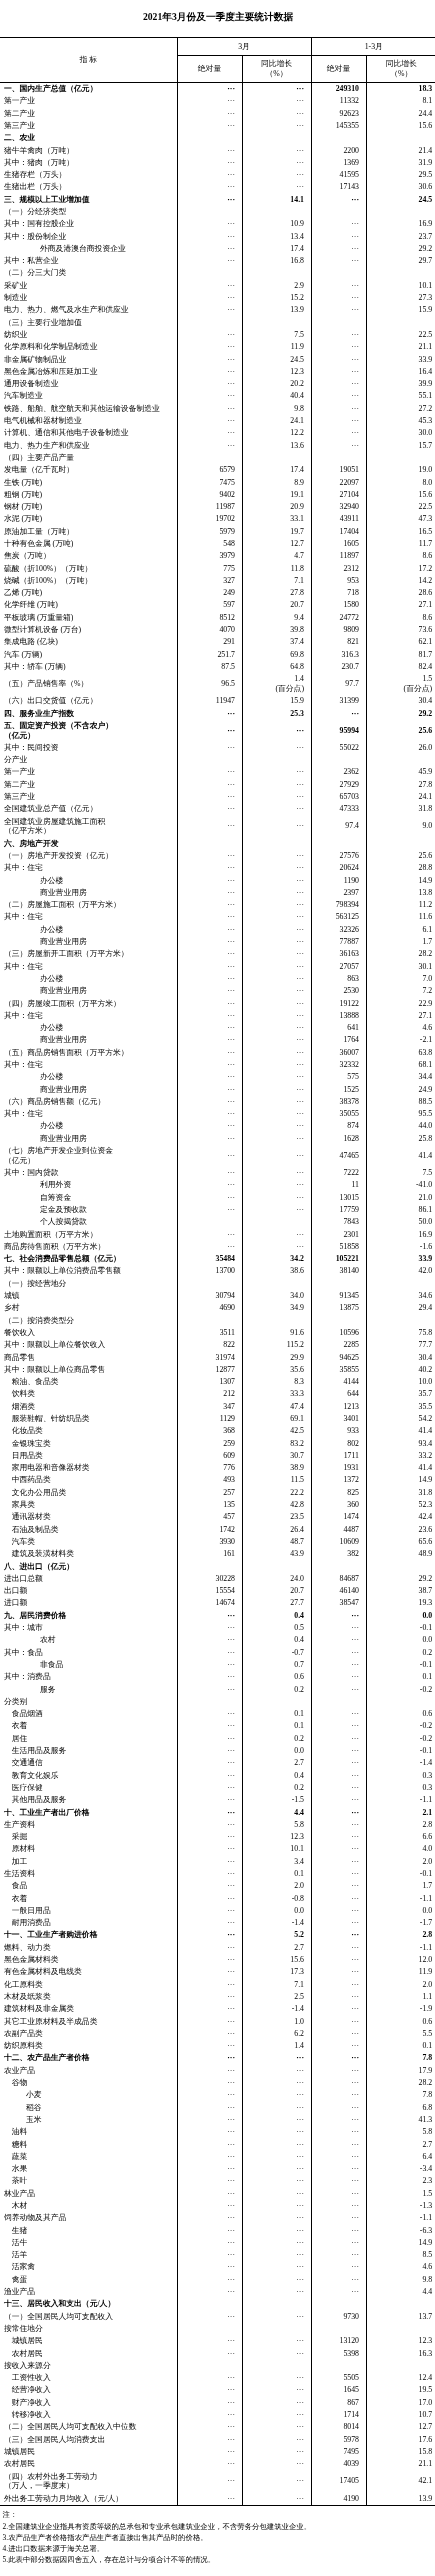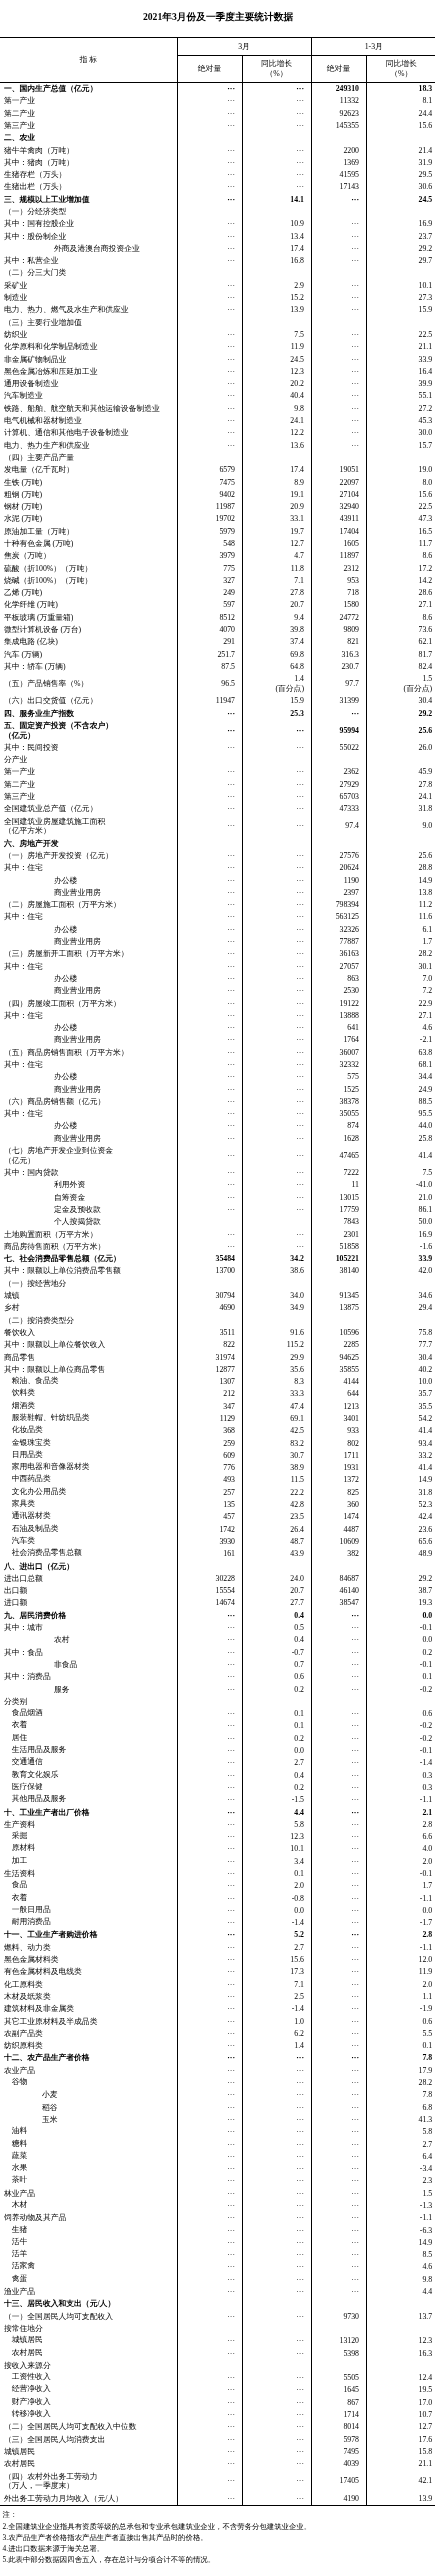--- a/index.html
+++ b/index.html
@@ -14,21 +14,21 @@
   .th-group{border-bottom:0.6px solid #000;}
   .th-group.gsep{border-right:0.6px solid #000;}
   .th-sub{border-right:0.6px solid #000;white-space:pre-line;line-height:1.25;}
   .th-sub.last{border-right:none;}
   thead{border-bottom:1.3px solid #000;}
   td{font-size:7.8px;line-height:9.7px;padding:1.3px 0;vertical-align:middle;}
   td.lbl{text-align:left;white-space:pre-line;border-right:0.6px solid #000;padding-right:1.3px;}
   td.num{text-align:right;padding-right:6.5px;white-space:pre-line;}
   td.num.b1,td.num.b2,td.num.b3{border-right:0.6px solid #000;}
   td.num.b4{padding-right:3.9px;}
-  .i0{padding-left:3.9px;} .i1{padding-left:11.7px;font-family:Liberation Mono, monospace;} .i2{padding-left:42px;} .i3{padding-left:54px;}
+  .i0{padding-left:3.9px;} .i1{padding-left:11.7px;} .i2{padding-left:26px;} .i3{padding-left:40px;}
   tr.bold td{font-weight:bold;}
   .notes{font-size:7.4px;line-height:1.5;padding:3.9px 2.6px 6.5px 2.6px;}
   .notes div{margin:0;}
 </style>
 </head>
 <body>
 
 <div class="page">
   <h1 class="title">2021年3月份及一季度主要统计数据</h1>
 
@@ -867,21 +867,21 @@
           <td class="num b4">23.6</td>
         </tr>
         <tr>
           <td class="lbl i1">汽车类</td>
           <td class="num b1">3930</td>
           <td class="num b2">48.7</td>
           <td class="num b3">10609</td>
           <td class="num b4">65.6</td>
         </tr>
         <tr>
-          <td class="lbl i1">社会消费品零售总额</td>
+          <td class="lbl i1">建筑及装潢材料类</td>
           <td class="num b1">161</td>
           <td class="num b2">43.9</td>
           <td class="num b3">382</td>
           <td class="num b4">48.9</td>
         </tr>
         <tr class="bold">
           <td class="lbl i0">八、进出口（亿元）</td>
           <td class="num b1"></td>
           <td class="num b2"></td>
           <td class="num b3"></td>

